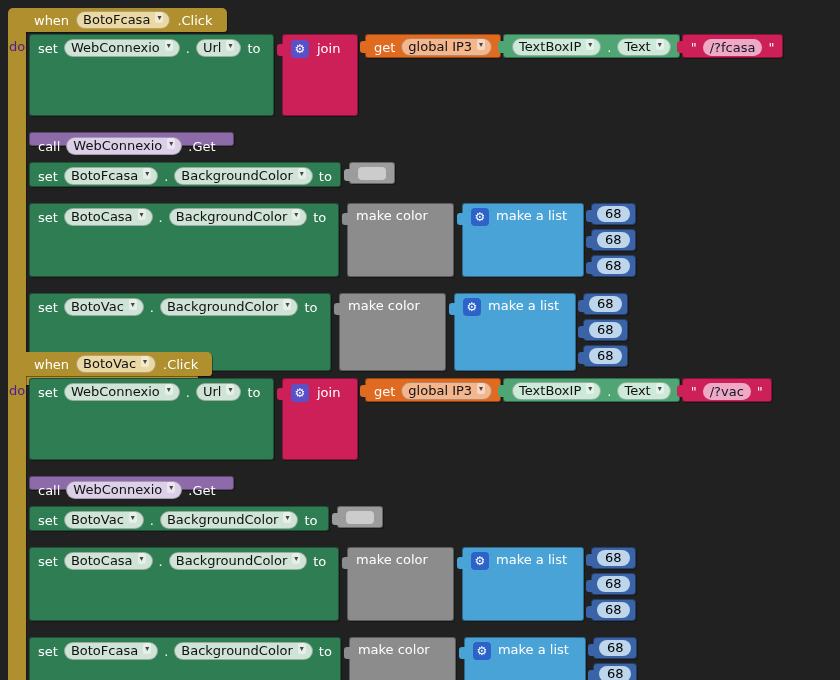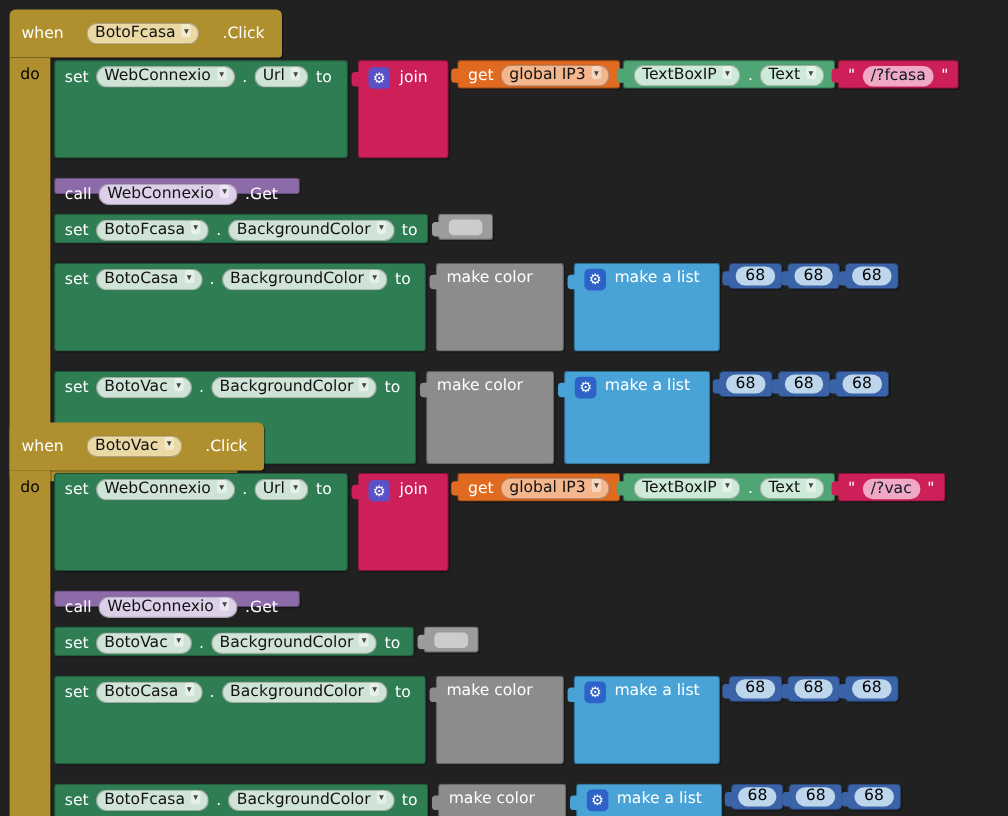--- a/index.html
+++ b/index.html
@@ -13,25 +13,25 @@
     --list:#49a3d6; --list_gear:#2d62c9;
     --math:#3b63a8; --math_field:#bdd6ec;
     --join_gear:#5a50c8;
     --swatch:#cccccc;
     --bg:#212121;
   }
   *{box-sizing:border-box;margin:0;padding:0}
   body{font-family:"DejaVu Sans","Liberation Sans",sans-serif;font-size:13px;}
   .workspace{position:relative;width:840px;height:680px;background:var(--bg);overflow:hidden}
   .event-block{position:absolute;left:8px;width:fit-content}
-  .evt-head{background:var(--event);height:40px;display:flex;align-items:center;gap:19px;
-            padding:0 14px 0 10px;width:fit-content;border-radius:5px 5px 3px 0;
+  .evt-head{background:var(--event);height:24px;display:flex;align-items:center;gap:7px;
+            padding:0 14px 0 26px;width:fit-content;border-radius:5px 5px 3px 0;
             color:#fff;box-shadow:1px 1px 0 rgba(0,0,0,.4)}
   .evt-body{display:flex}
-  .do-col{width:34px;background:var(--event);color:#000000;text-align:center;padding-top:7px;
+  .do-col{width:18px;background:var(--event);color:#4c1d95;text-align:center;padding-top:7px;
           box-shadow:1px 0 0 rgba(0,0,0,.3)}
   .stmts{display:flex;flex-direction:column;gap:16px;padding:2px 0 2px 3px}
   .evt-foot{height:14px;background:var(--event);border-radius:0 3px 8px 5px;margin-top:-2px;
             box-shadow:1px 1px 0 rgba(0,0,0,.4)}
   .f190{width:190px}.f176{width:176px}
 
   .blk{position:relative;border-radius:3px;color:#fff;display:flex;align-items:flex-start;
        padding:3px 8px;border:1px solid rgba(0,0,0,.35);box-shadow:1px 1px 0 rgba(0,0,0,.3)}
   .row{display:flex;align-items:flex-start}
   .inner{display:flex;align-items:center;gap:6px;height:20px}
@@ -71,21 +71,21 @@
                 background:inherit;border-radius:3px 0 0 3px}
   .plug-tall::before{top:9px}
 
   .strfield{background:var(--text_field);border-radius:9px;padding:0 7px;color:#0f172a;
             height:17px;line-height:17px;white-space:nowrap}
   .quote{color:#fff}
 
   .mkcolor{min-width:107px;margin-left:8px;padding-top:4px}
   .h74{height:74px}.h78{height:78px}
   .mklist{min-width:122px;margin-left:8px;gap:7px;padding-top:4px}
-  .numcol{display:flex;flex-direction:row;gap:4px;margin-left:7px}
+  .numcol{display:flex;flex-direction:column;gap:4px;margin-left:7px}
   .numblk{height:22px;padding:2px 5px;border-radius:4px}
   .numfield{background:var(--math_field);border-radius:9px;padding:0 8px;color:#000;
             height:16px;line-height:16px}
 
   .swatchblk{width:46px;height:22px;margin-left:8px;border-radius:3px;display:flex;
              align-items:center;justify-content:center;padding:0}
   .swatch{width:28px;height:13px;background:var(--swatch);border-radius:4px}
   .wlabel{white-space:nowrap}
 </style>
 </head>

